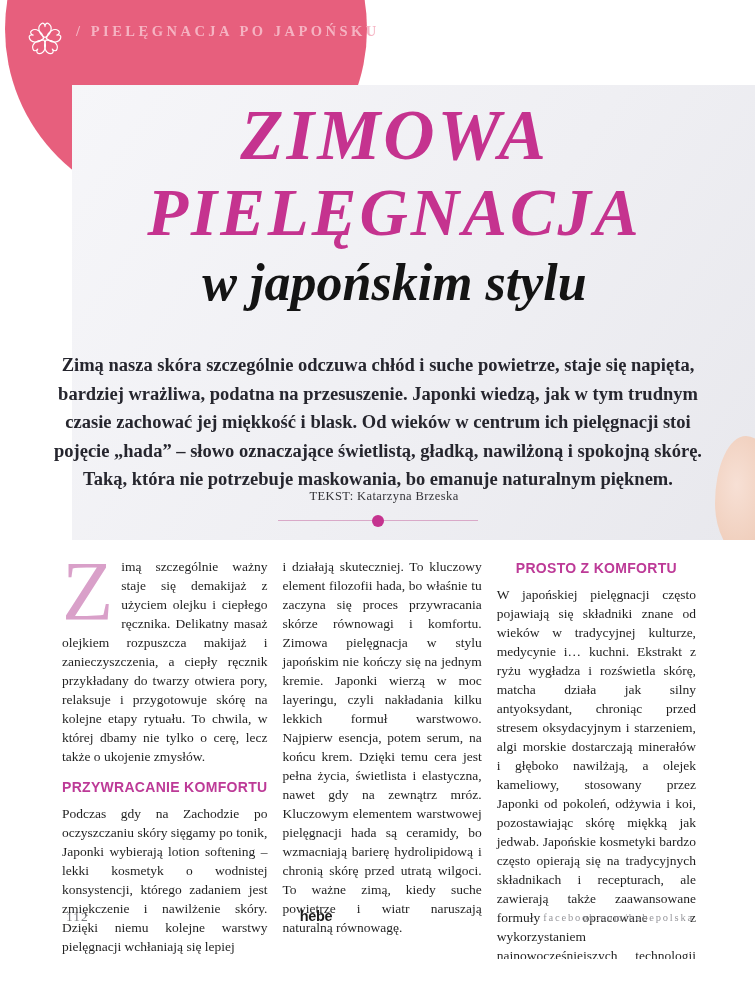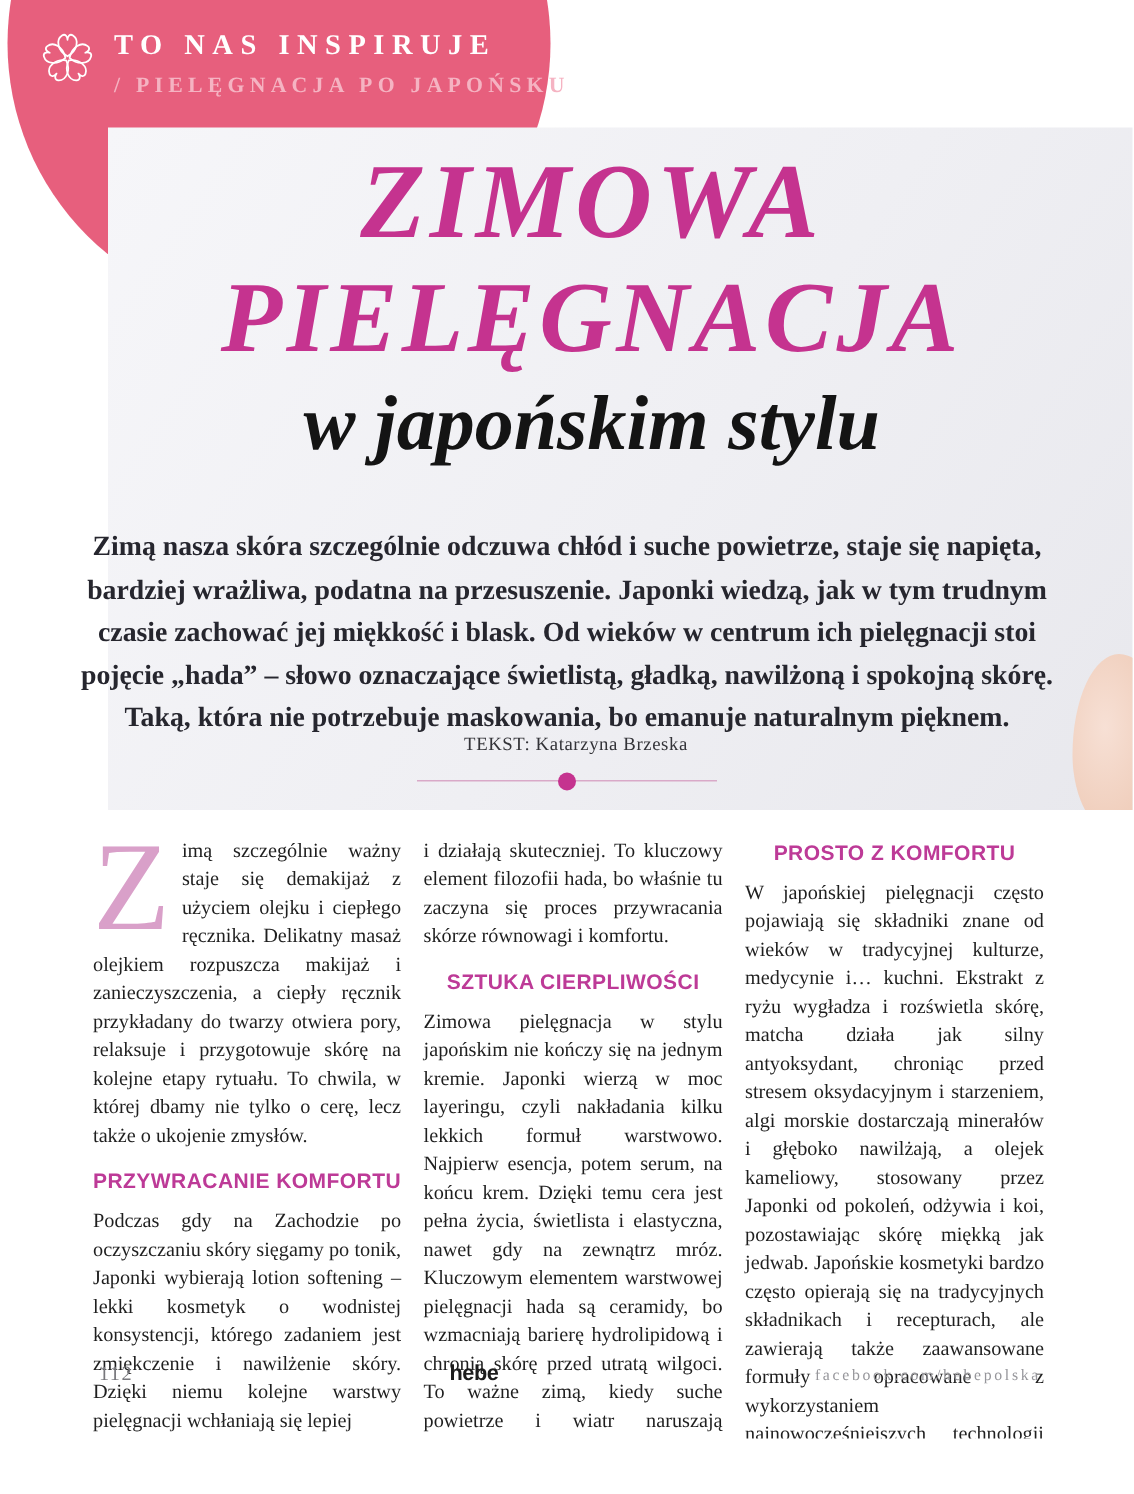--- a/index.html
+++ b/index.html
@@ -225,21 +225,20 @@
   <svg class="badge-flower" viewBox="-26 -26 52 52" fill="none" stroke="#ffffff" stroke-width="1.6" stroke-linejoin="round">
     <g>
       <path d="M0,-2 C-9,-7 -11,-17 -5,-21 C-2,-23 0,-20 0,-17 C0,-20 2,-23 5,-21 C11,-17 9,-7 0,-2 Z"></path>
       <path d="M0,-2 C-9,-7 -11,-17 -5,-21 C-2,-23 0,-20 0,-17 C0,-20 2,-23 5,-21 C11,-17 9,-7 0,-2 Z" transform="rotate(72)"></path>
       <path d="M0,-2 C-9,-7 -11,-17 -5,-21 C-2,-23 0,-20 0,-17 C0,-20 2,-23 5,-21 C11,-17 9,-7 0,-2 Z" transform="rotate(144)"></path>
       <path d="M0,-2 C-9,-7 -11,-17 -5,-21 C-2,-23 0,-20 0,-17 C0,-20 2,-23 5,-21 C11,-17 9,-7 0,-2 Z" transform="rotate(216)"></path>
       <path d="M0,-2 C-9,-7 -11,-17 -5,-21 C-2,-23 0,-20 0,-17 C0,-20 2,-23 5,-21 C11,-17 9,-7 0,-2 Z" transform="rotate(288)"></path>
     </g>
   </svg>
   <div>
-    <div class="badge-line1">TO NAS INSPIRUJE</div>
     <div class="badge-line2">/ PIELĘGNACJA PO JAPOŃSKU</div>
   </div>
 </div>
 
 <div class="title-block">
   <div class="title-line1">ZIMOWA</div>
   <div class="title-line2">PIELĘGNACJA</div>
   <div class="title-line3">w japońskim stylu</div>
 </div>
 
@@ -256,21 +255,20 @@
 
   <div class="col">
     <span class="dropcap">Z</span>
     <span>imą szczególnie ważny staje się demakijaż z użyciem olejku i ciepłego ręcznika. Delikatny masaż olejkiem rozpuszcza makijaż i zanieczyszczenia, a ciepły ręcznik przykładany do twarzy otwiera pory, relaksuje i przygotowuje skórę na kolejne etapy rytuału. To chwila, w której dbamy nie tylko o cerę, lecz także o ukojenie zmysłów.</span>
     <div class="col-heading">PRZYWRACANIE KOMFORTU</div>
     <span>Podczas gdy na Zachodzie po oczyszczaniu skóry sięgamy po tonik, Japonki wybierają lotion softening – lekki kosmetyk o wodnistej konsystencji, którego zadaniem jest zmiękczenie i nawilżenie skóry. Dzięki niemu kolejne warstwy pielęgnacji wchłaniają się lepiej</span>
   </div>
 
   <div class="col">
     <span>i działają skuteczniej. To kluczowy element filozofii hada, bo właśnie tu zaczyna się proces przywracania skórze równowagi i komfortu.</span>
-    <div class="col-heading centered">SZTUKA CIERPLIWOŚCI</div>
     <span>Zimowa pielęgnacja w stylu japońskim nie kończy się na jednym kremie. Japonki wierzą w moc layeringu, czyli nakładania kilku lekkich formuł warstwowo. Najpierw esencja, potem serum, na końcu krem. Dzięki temu cera jest pełna życia, świetlista i elastyczna, nawet gdy na zewnątrz mróz. Kluczowym elementem warstwowej pielęgnacji hada są ceramidy, bo wzmacniają barierę hydrolipidową i chronią skórę przed utratą wilgoci. To ważne zimą, kiedy suche powietrze i wiatr naruszają naturalną równowagę.</span>
   </div>
 
   <div class="col">
     <div class="col-heading centered first">PROSTO Z KOMFORTU</div>
     <span>W japońskiej pielęgnacji często pojawiają się składniki znane od wieków w tradycyjnej kulturze, medycynie i… kuchni. Ekstrakt z ryżu wygładza i rozświetla skórę, matcha działa jak silny antyoksydant, chroniąc przed stresem oksydacyjnym i starzeniem, algi morskie dostarczają minerałów i głęboko nawilżają, a olejek kameliowy, stosowany przez Japonki od pokoleń, odżywia i koi, pozostawiając skórę miękką jak jedwab. Japońskie kosmetyki bardzo często opierają się na tradycyjnych składnikach i recepturach, ale zawierają także zaawansowane formuły opracowane z wykorzystaniem najnowocześniejszych technologii medycznych i kosmetycznych.</span>
   </div>
 
 </div>
 

